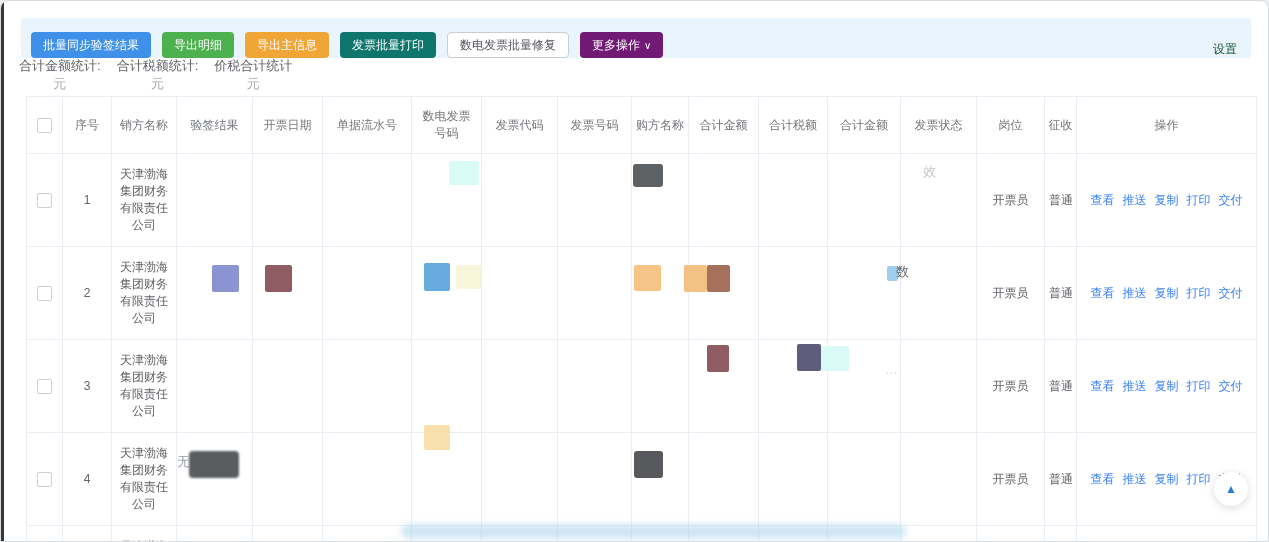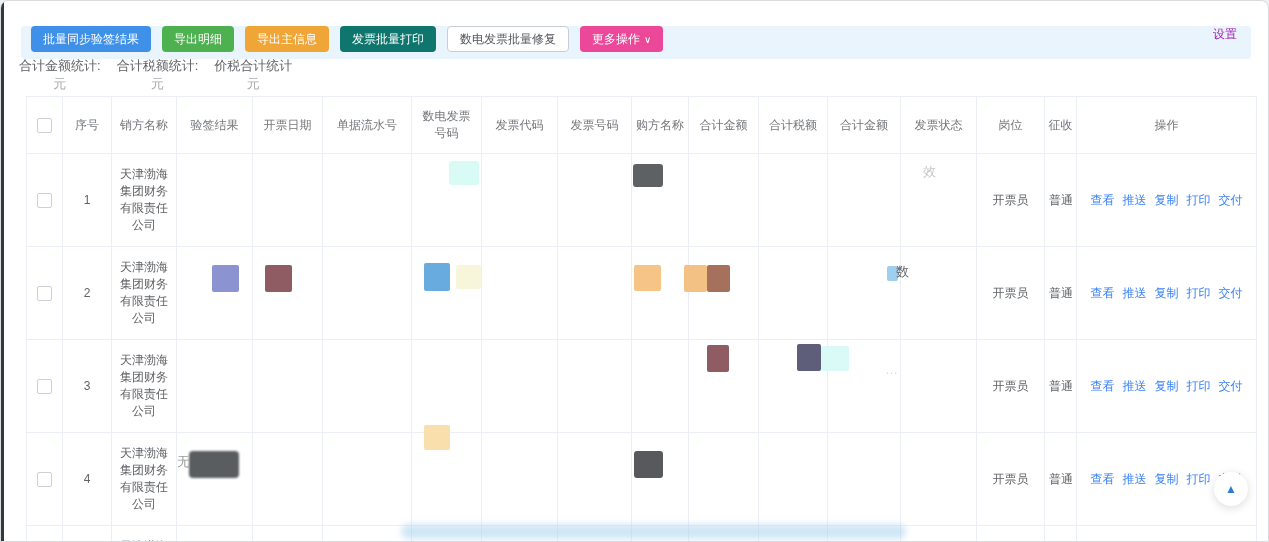--- a/index.html
+++ b/index.html
@@ -5,35 +5,35 @@
   html,body{margin:0;padding:0;background:#eef0f2;}
   .stage{
     position:relative;width:1269px;height:542px;background:#fff;
     font-family:"Liberation Sans",sans-serif;overflow:hidden;
     border:1px solid #d9dcde;border-radius:8px 8px 0 0;box-sizing:border-box;
   }
   .left-edge{position:absolute;left:0;top:0;width:3px;height:542px;background:#35383b;z-index:12;}
 
   
   .toolbar{
-    position:absolute;left:20px;top:17px;width:1230px;height:33px;background:#e9f4fd;
-    border-radius:4px;display:flex;align-items:flex-start;padding-left:10px;box-sizing:border-box;z-index:2;margin-top:8px;
+    position:absolute;left:20px;top:17px;width:1230px;height:40px;background:#e9f4fd;
+    border-radius:4px;display:flex;align-items:flex-end;padding-left:10px;box-sizing:border-box;z-index:2;
   }
   .btn{
     height:26px;line-height:26px;padding:0 12px;border-radius:4px;font-size:12px;color:#fff;
     margin-right:11px;cursor:pointer;border:none;white-space:nowrap;display:inline-block;
   }
   .btn.primary{background:#3e90e8;}
   .btn.success{background:#4cb14e;}
   .btn.warning{background:#f0a637;}
   .btn.info{background:#0f766e;}
   .btn.plain{background:#fff;color:#53565c;border:1px solid #c9cdd4;line-height:24px;}
-  .btn.danger{background:#ec4899;}
+  .btn.danger{background:#701a75;}
   .btn .caret{font-size:10px;margin-left:4px;}
-  .settings{margin-left:auto;margin-right:14px;color:#a21caf;font-size:12px;cursor:pointer;}
+  .settings{margin-left:auto;margin-right:14px;color:#14532d;font-size:12px;cursor:pointer;}
 
   
   .stats{position:absolute;left:18px;top:64px;height:20px;display:flex;align-items:center;
     font-size:13px;color:#5f6266;z-index:2;}
   .stat-group{display:flex;align-items:center;margin-right:16px;flex-direction:column;}
   .stat-gap{display:inline-block;width:48px;}
   .stat-unit{color:#a9acb1;}
 
   
   .table-wrap{position:absolute;left:25px;top:95px;width:1230px;z-index:1;}

